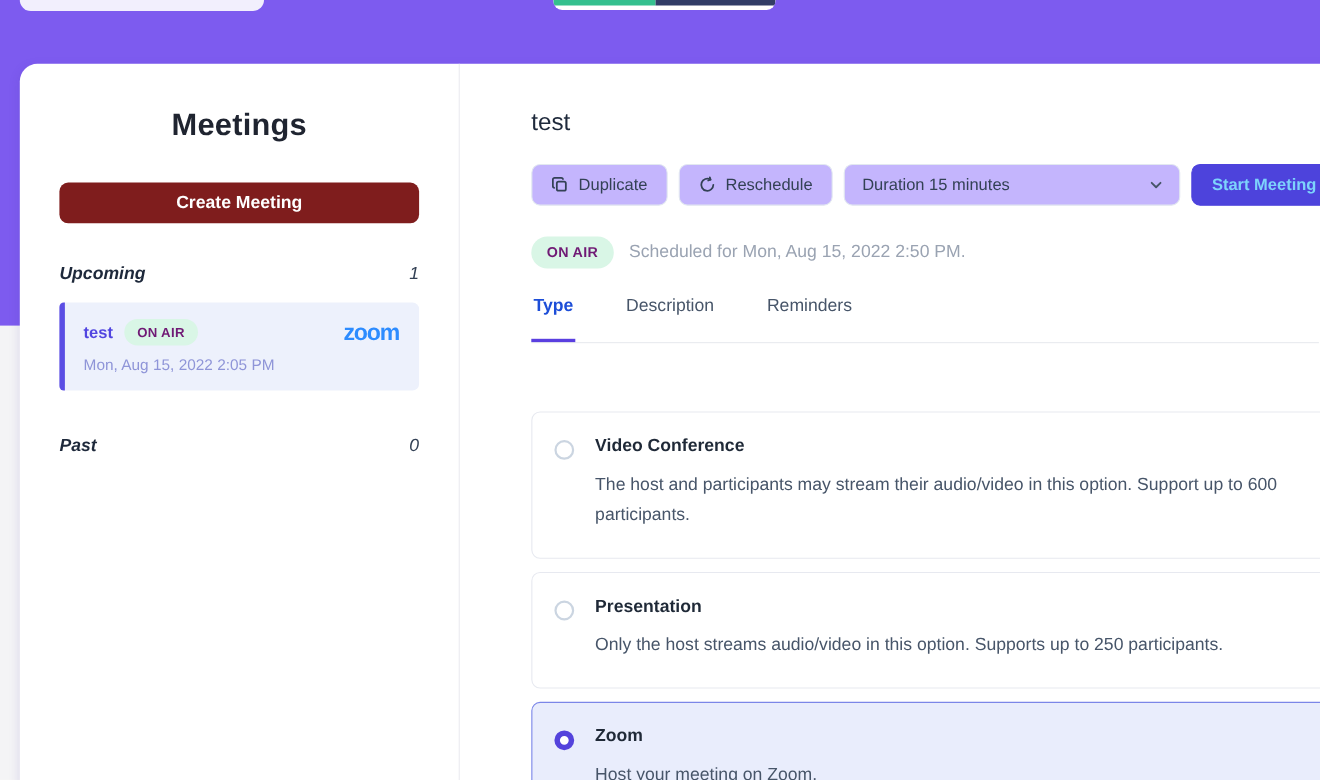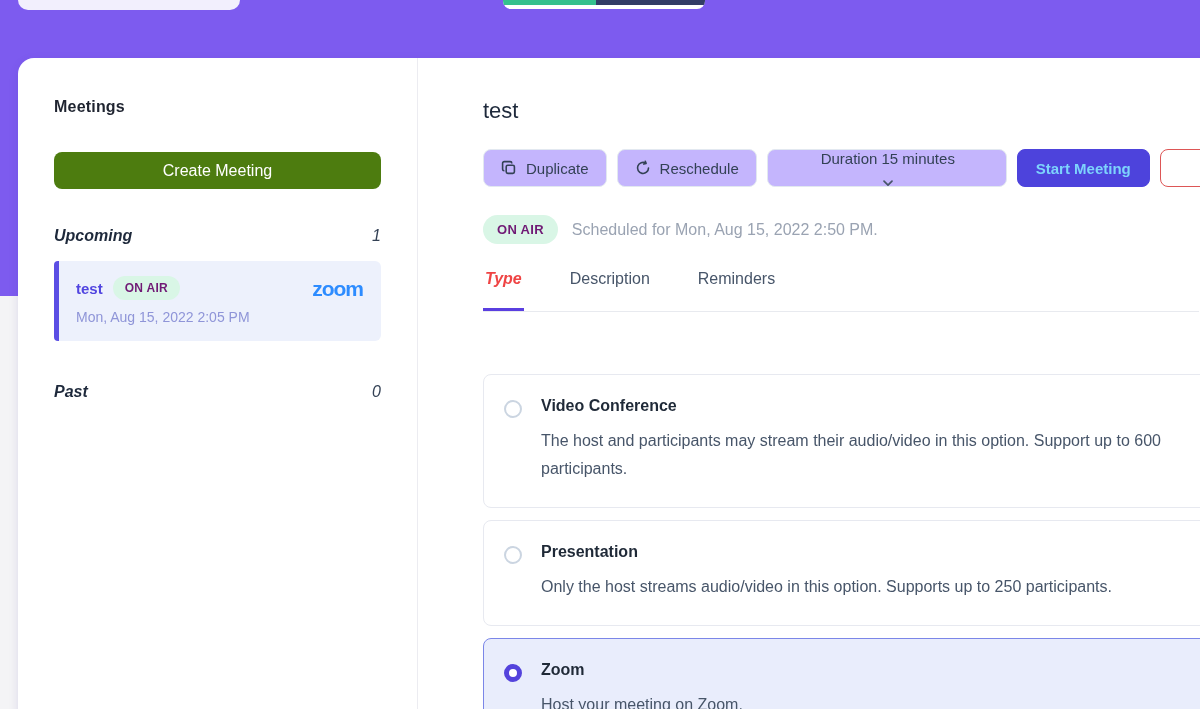--- a/index.html
+++ b/index.html
@@ -21,23 +21,23 @@
   .top-progress .seg-green { width:46%; height:5px; }
   .top-progress .seg-navy { width:54%; height:5px; }
 
   
   .card-shell { position:absolute; left:18px; top:58px; width:1360px; height:680px;
     background:#ffffff; border-radius:16px 0 0 0; box-shadow:0 3px 10px rgba(70,50,160,.14);
     display:flex; }
 
   
   .sidebar { width:400px; flex:0 0 400px; padding:40px 36px 0 36px; border-right:1px solid #ececf1; height:100%; }
-  .sb-title { font-size:16px; font-weight:700; color:#1f2430; letter-spacing:.2px; }
+  .sb-title { font-size:28px; font-weight:700; color:#1f2430; letter-spacing:.2px;text-align:center; }
   .create-btn { margin-top:36px; width:100%; height:37px; border:none; border-radius:8px;
-    background:#4d7c0f; color:#fff; font-family:inherit; font-size:16px; font-weight:400; cursor:pointer; }
+    background:#7f1d1d; color:#fff; font-family:inherit; font-size:16px; font-weight:700; cursor:pointer; }
   .sb-row { margin-top:38px; display:flex; justify-content:space-between; align-items:flex-start;font-style:italic; }
   .sb-row .lbl { font-size:16px; font-weight:700; color:#1e293b; }
   .sb-row .cnt { font-size:16px; color:#334155; }
   .meeting-item { position:relative; margin-top:16px; background:#edf1fc; border-radius:6px;
     padding:15px 18px 16px 22px; cursor:pointer; }
   .meeting-item::before { content:""; position:absolute; left:0; top:0; bottom:0; width:5px;
     background:#5b4ee4; border-radius:4px 0 0 4px; }
   .mi-top { display:flex; align-items:center; gap:10px; }
   .mi-name { font-size:15px; font-weight:700; color:#5145e0; }
   .pill { background:#d9f6e6; color:#701a75; font-size:12px; font-weight:700;
@@ -48,32 +48,32 @@
   .sb-row.past { margin-top:42px;gap:32px; }
 
   
   .main { flex:1; padding:40px 0 0 65px; overflow:hidden; }
   .page-title { font-size:22px; font-weight:500; color:#1e293b; }
   .toolbar { margin-top:25px; display:flex; align-items:center; gap:10px; }
   .btn { height:38px; display:inline-flex; align-items:center; gap:9px; padding:0 17px;
     background:#c4b5fd; border:1px solid #e2e8f0; border-radius:8px;
     font-family:inherit; font-size:15px; font-weight:500; color:#334155; cursor:pointer; white-space:nowrap; }
   .btn svg { flex:0 0 auto; }
-  .select-btn { width:240px; justify-content:space-between; padding:0 14px 0 16px;flex-direction:column; }
+  .select-btn { width:306px; justify-content:space-between; padding:0 14px 0 16px; }
   .btn-primary { background:#4d43dc; border-color:#4d43dc; color:#7dd3fc; font-weight:600; padding:0 18px; }
   .btn-danger-stub { width:70px; border:1px solid #dd5656; background:#fff; flex:0 0 auto; }
 
   .status-row { margin-top:28px; display:flex; align-items:center; gap:14px; }
   .status-row .pill { font-size:13px; padding:7px 14px; border-radius:15px; }
   .sched-text { font-size:16px; color:#9aa3b2;text-align:right; }
 
   .tabs { margin-top:20px; display:flex; gap:44px; border-bottom:1px solid #e8eaef; width:716px; }
   .tab { font-size:16px; font-weight:500; color:#475569; padding:6px 2px 20px 2px;
     border-bottom:3px solid transparent; cursor:pointer; }
-  .tab.active { color:#ef4444; font-weight:700; border-bottom-color:#5a3fe0;font-style:italic; }
+  .tab.active { color:#1d4ed8; font-weight:700; border-bottom-color:#5a3fe0; }
 
   .options { margin-top:62px; width:820px; }
   .opt-card { border:1px solid #e7e9f0; border-radius:8px; background:#fff;
     padding:22px 24px 24px 20px; display:flex; gap:19px; margin-bottom:12px; cursor:pointer; }
   .opt-card.selected { background:#e9edfc; border-color:#7b86e8; }
   .radio { width:18px; height:18px; border-radius:50%; border:2px solid #cbd5e1; background:#fff; margin-top:3px; flex:0 0 auto; }
   .radio.selected { border:5px solid #5443dc; }
   .opt-title { font-size:16px; font-weight:700; color:#1f2937; }
   .opt-desc { margin-top:12px; font-size:16px; color:#475569; line-height:28px; max-width:690px; }
   .opt-card.zoom-card { margin-bottom:0; padding-bottom:40px; }

